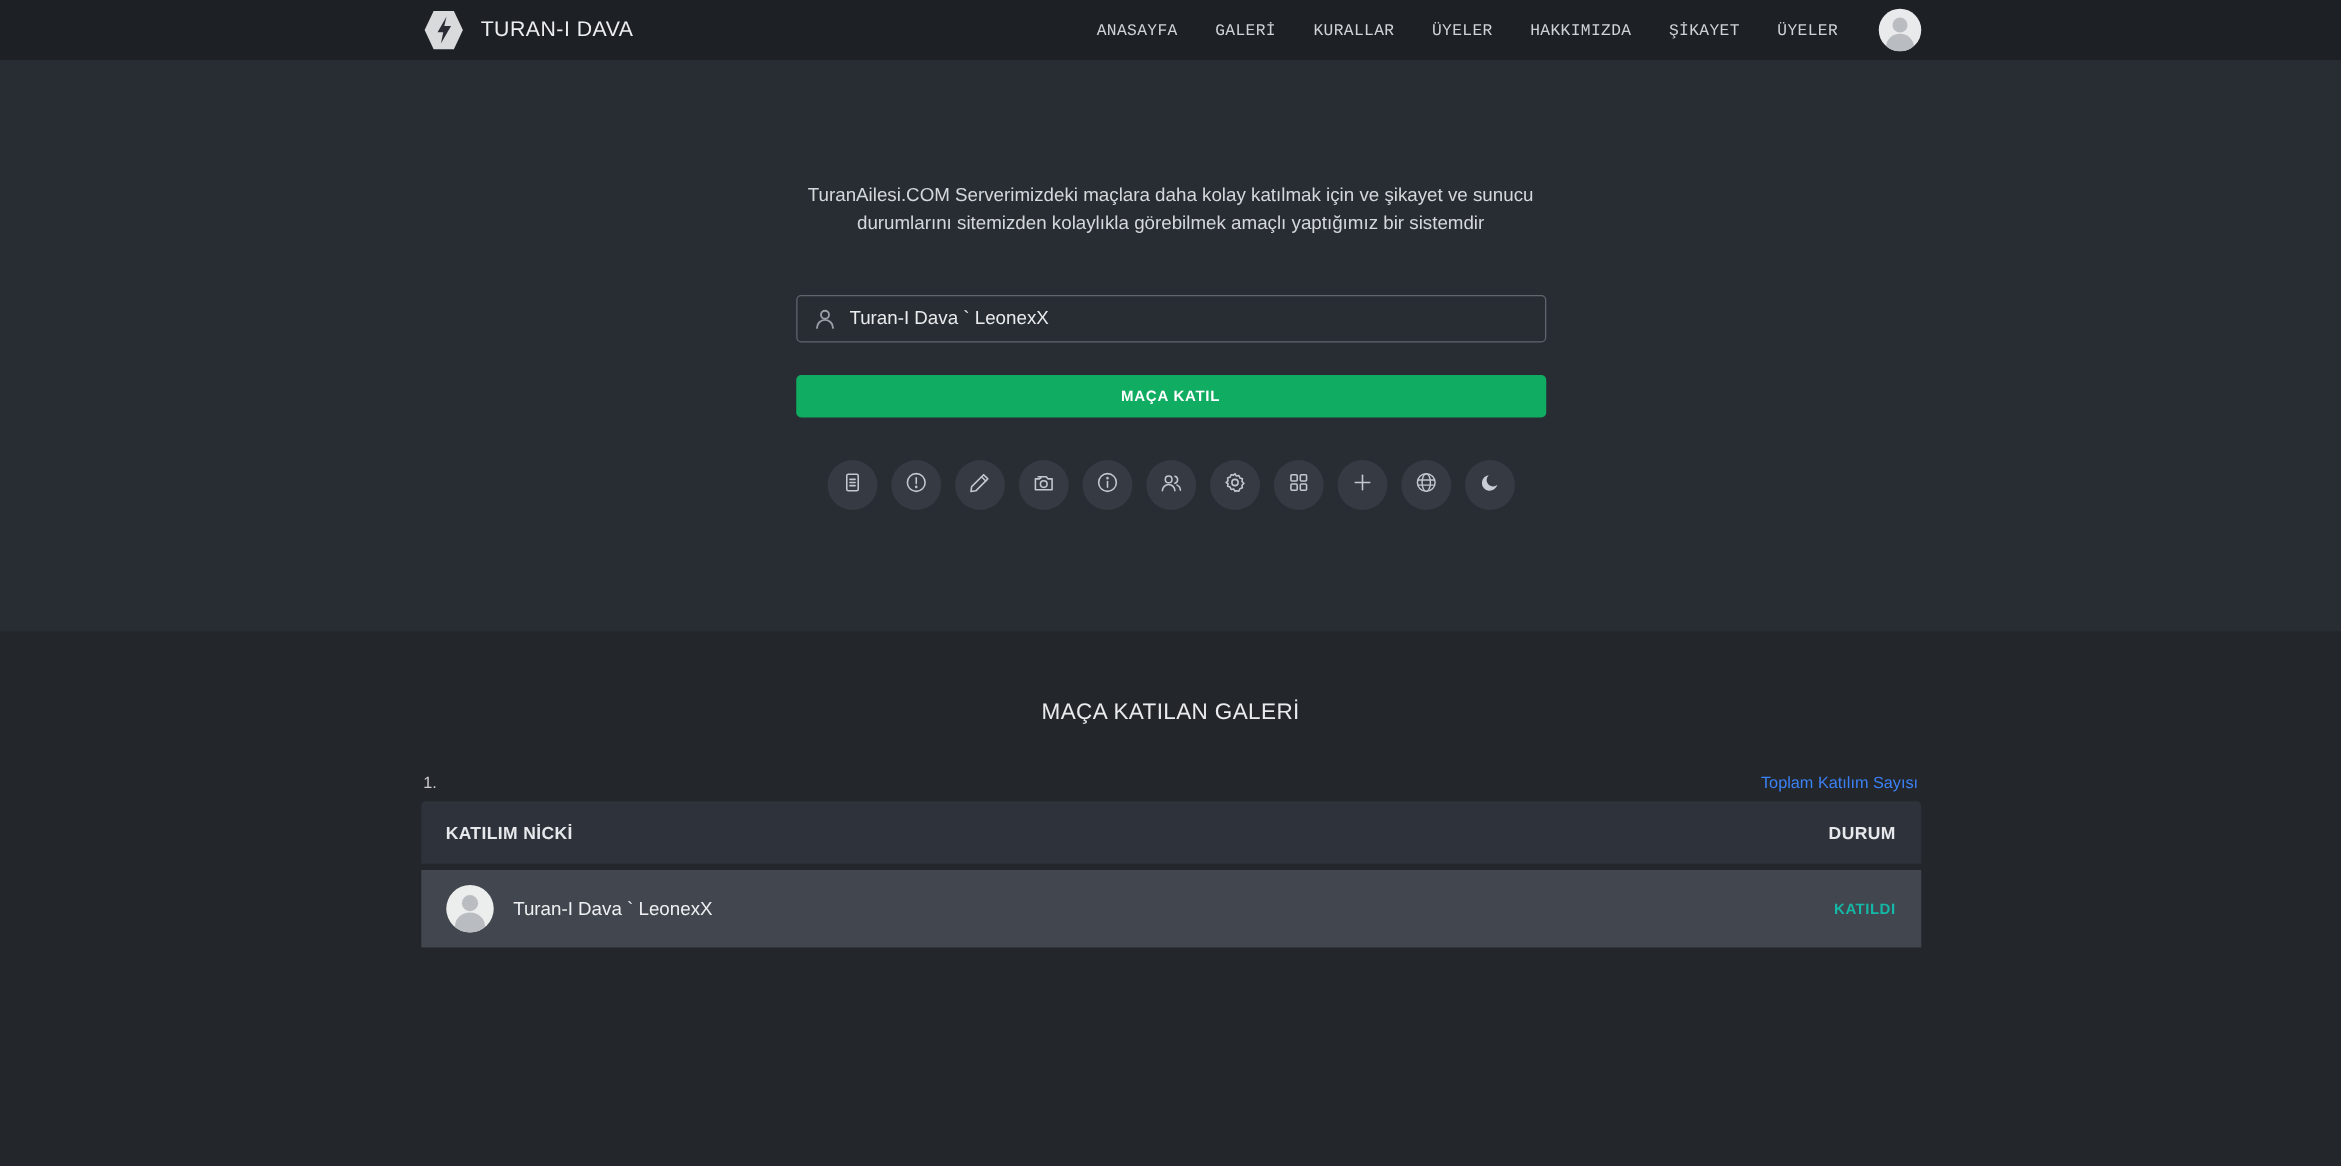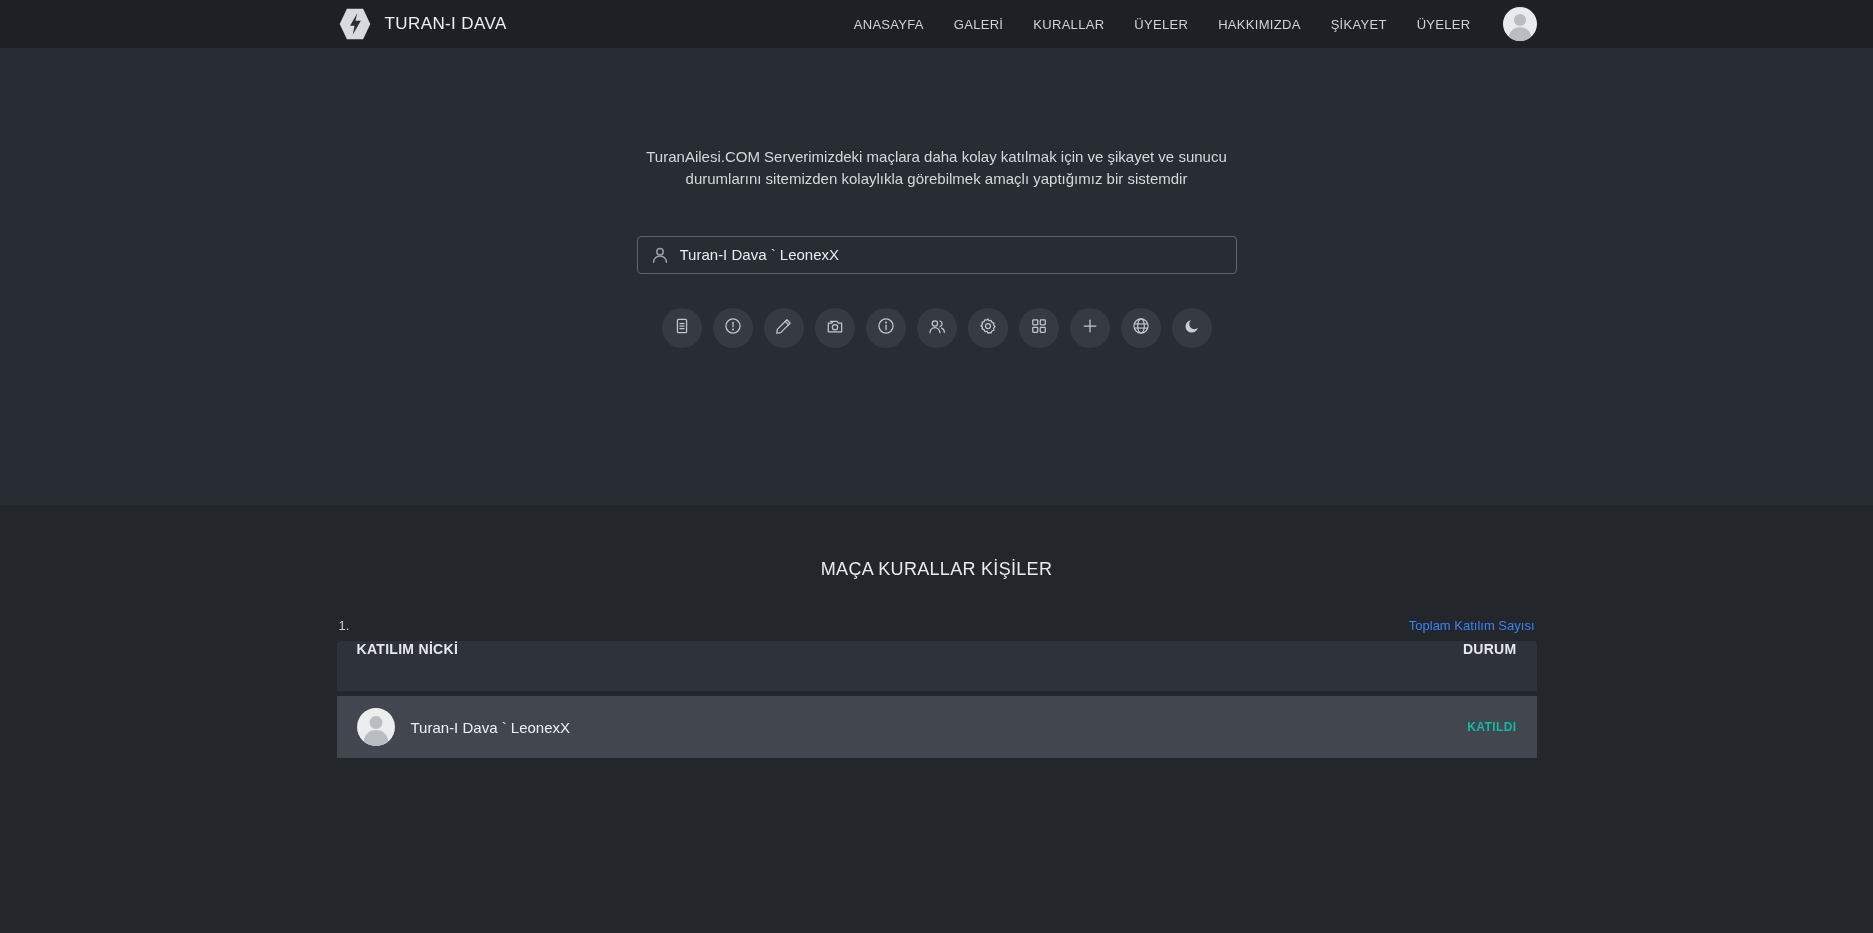--- a/index.html
+++ b/index.html
@@ -10,21 +10,21 @@
     color: #e8eaec;
   }
   .container { width: 1200px; margin: 0 auto; }
 
   
   .navbar { height: 48px; background: #1d2126; }
   .navbar .container { height: 100%; display: flex; align-items: center; }
   .brand { display: flex; align-items: center; gap: 12px; cursor: pointer; }
   .brand-logo { width: 36px; height: 36px; display: block; }
   .brand-title { font-size: 17px; font-weight: 500; color: #eceef0; letter-spacing: .4px; }
-  .nav-links { margin-left: auto; display: flex; align-items: center; gap: 30px; }
+  .nav-links { margin-left: auto; display: flex; align-items: center; gap: 30px; font-family: Liberation Mono, monospace; }
   .nav-link { font-size: 13px; color: #cfd3d6; letter-spacing: .3px; cursor: pointer; white-space: nowrap; }
   .nav-avatar { width: 34px; height: 34px; border-radius: 50%; background: #e9eaeb; overflow: hidden; cursor: pointer; margin-left: 2px; position: relative; }
 
   
   .hero { background: #282d34; height: 457px; text-align: center; padding-top: 78px; }
   .hero-ip { font-size: 42px; font-weight: 700; color: #ffffff; letter-spacing: .5px; }
   .hero-desc { margin: 20px auto 0; max-width: 585px; font-size: 15px; line-height: 1.45; color: #d5d8db; }
   .nick-wrap { width: 600px; margin: 46px auto 0; position: relative; }
   .nick-input {
     width: 100%; height: 38px; background: transparent; border: 1px solid #61666e;
@@ -46,21 +46,21 @@
   .tool-btn svg { width: 20px; height: 20px; }
 
   
   .participants { padding-top: 54px; }
   .section-title { text-align: center; font-size: 18px; font-weight: 500; color: #e9ebed; letter-spacing: .3px; }
   .table-meta { display: flex; justify-content: space-between; align-items: flex-end; margin-top: 38px; padding: 0 2px 8px 2px; }
   .count-label { font-size: 13px; color: #caccd0; }
   .total-label { font-size: 13px; font-weight: 400; color: #3b82f6; text-align: right; }
   .table-header {
     height: 50px; background: #2e333b; border-radius: 4px 4px 0 0;
-    display: flex; align-items: flex-start; justify-content: space-between; padding: 0 20px;
+    display: flex; align-items: center; justify-content: space-between; padding: 0 20px;
   }
   .th { font-size: 14px; font-weight: 600; color: #e6e8eb; letter-spacing: .3px; }
   .table-row {
     margin-top: 5px; height: 62px; background: #42474f;
     display: flex; align-items: center; padding: 0 20px; cursor: default;
   }
   .row-avatar { width: 38px; height: 38px; border-radius: 50%; background: #eceded; overflow: hidden; position: relative; flex: none; }
   .row-nick { margin-left: 16px; font-size: 15px; color: #eef0f2; }
   .row-status { margin-left: auto; font-size: 12px; font-weight: 700; color: #14b8a6; letter-spacing: .4px; }
 </style>
@@ -102,20 +102,21 @@
   <div class="nick-wrap">
     <span class="nick-person-icon">
       <svg viewBox="0 0 24 24" fill="none" stroke="currentColor" stroke-width="1.6" stroke-linecap="round">
         <circle cx="12" cy="8.5" r="3.5"></circle>
         <path d="M5 20c0-3.9 3.1-7 7-7s7 3.1 7 7"></path>
       </svg>
     </span>
     <input class="nick-input" type="text" value="Turan-I Dava ` LeonexX" style="">
   </div>
 
+  <button class="join-btn">MAÇA KATIL</button>
 
   <div class="toolbar">
     <button class="tool-btn">
       <span>
         <svg viewBox="0 0 24 24" fill="none" stroke="currentColor" stroke-width="1.5" stroke-linecap="round" width="20" height="20">
           <rect x="6.5" y="4" width="11" height="16" rx="1.5"></rect>
           <line x1="9.5" y1="9" x2="14.5" y2="9"></line>
             <line x1="9.5" y1="12" x2="14.5" y2="12"></line>
             <line x1="9.5" y1="15" x2="14.5" y2="15"></line>
         </svg>
@@ -206,21 +207,21 @@
       <span>
         <svg viewBox="0 0 24 24" width="20" height="20">
           <path d="M19 14.2A7.5 7.5 0 1 1 10.8 5a6 6 0 0 0 8.2 9.2z" fill="#c9ced4"></path>
         </svg>
       </span>
     </button>
   </div>
 </div>
 
 <div class="participants">
-  <div class="section-title">MAÇA KURALLAR KİŞİLER</div>
+  <div class="section-title">MAÇA KATILAN GALERİ</div>
 
   <div class="container">
     <div class="table-meta">
       <span class="count-label">1.</span>
       <span class="total-label">Toplam Katılım Sayısı</span>
     </div>
 
     <div class="table-header">
       <span class="th">KATILIM NİCKİ</span>
       <span class="th">DURUM</span>

